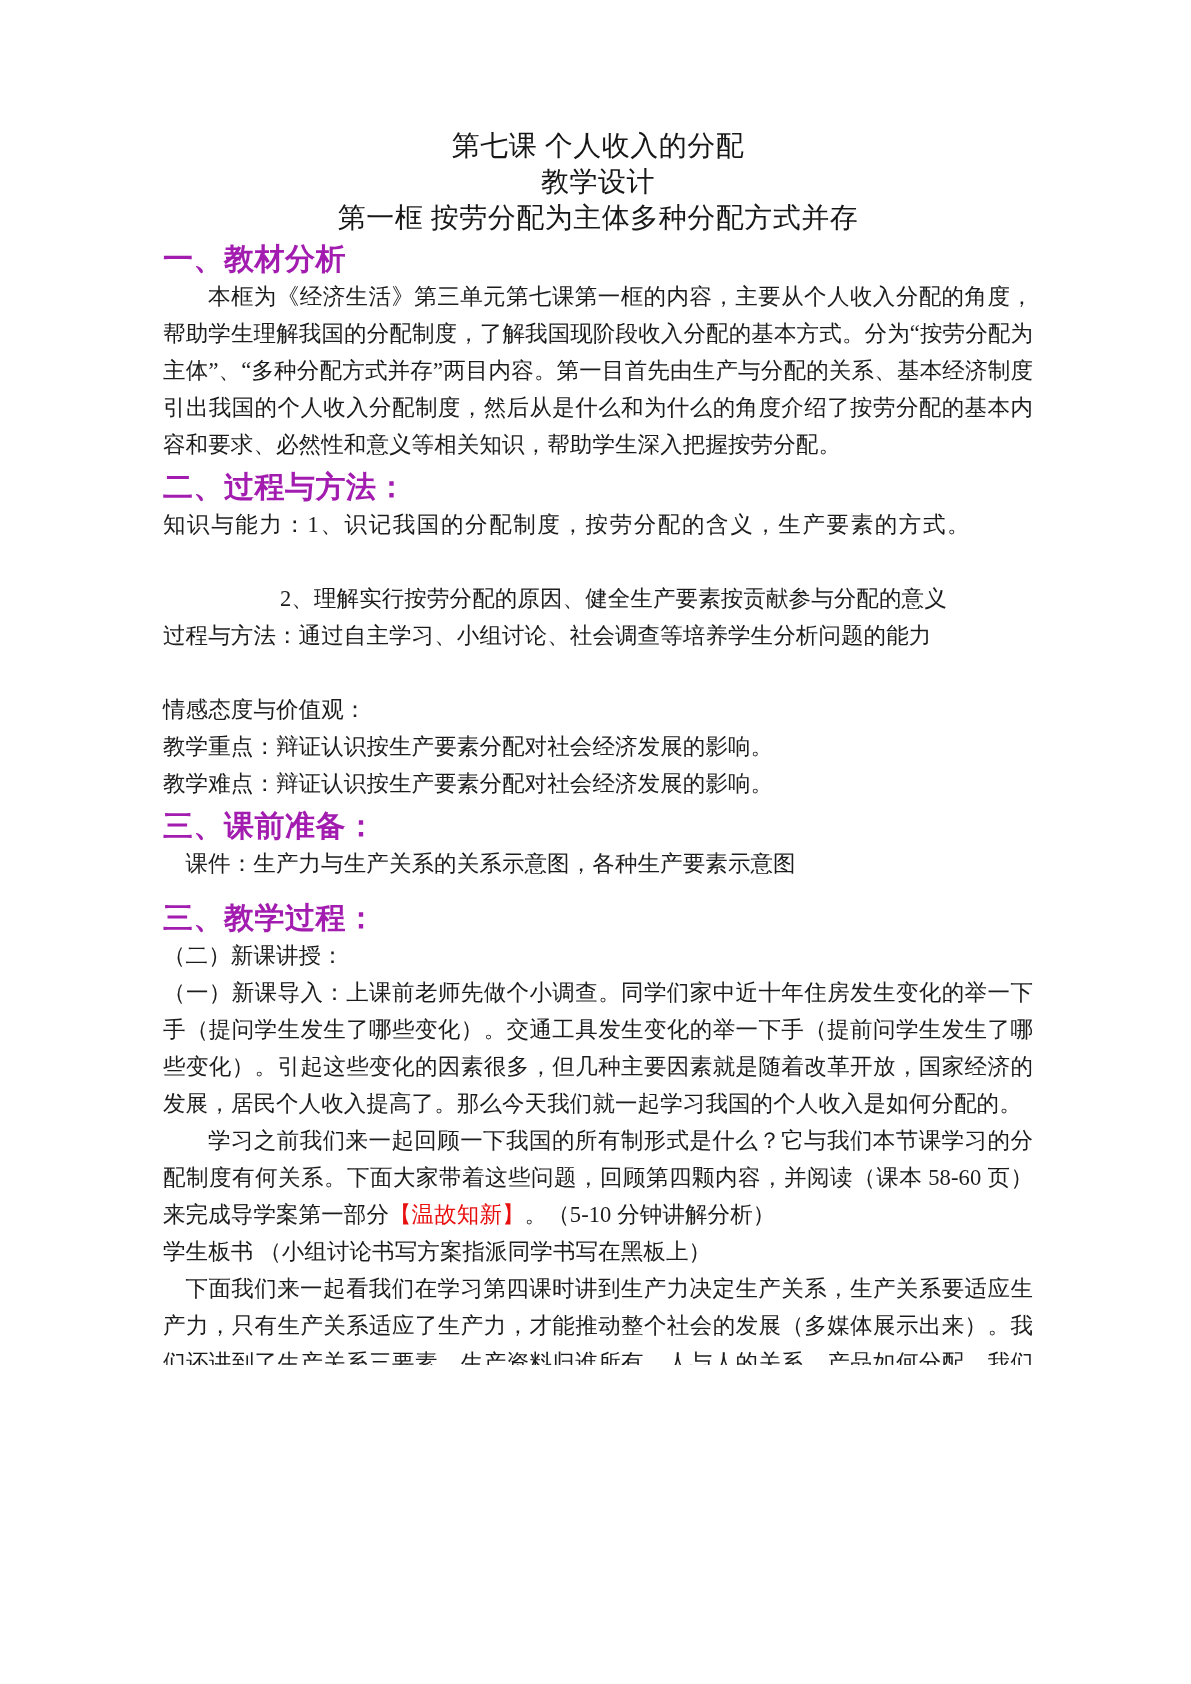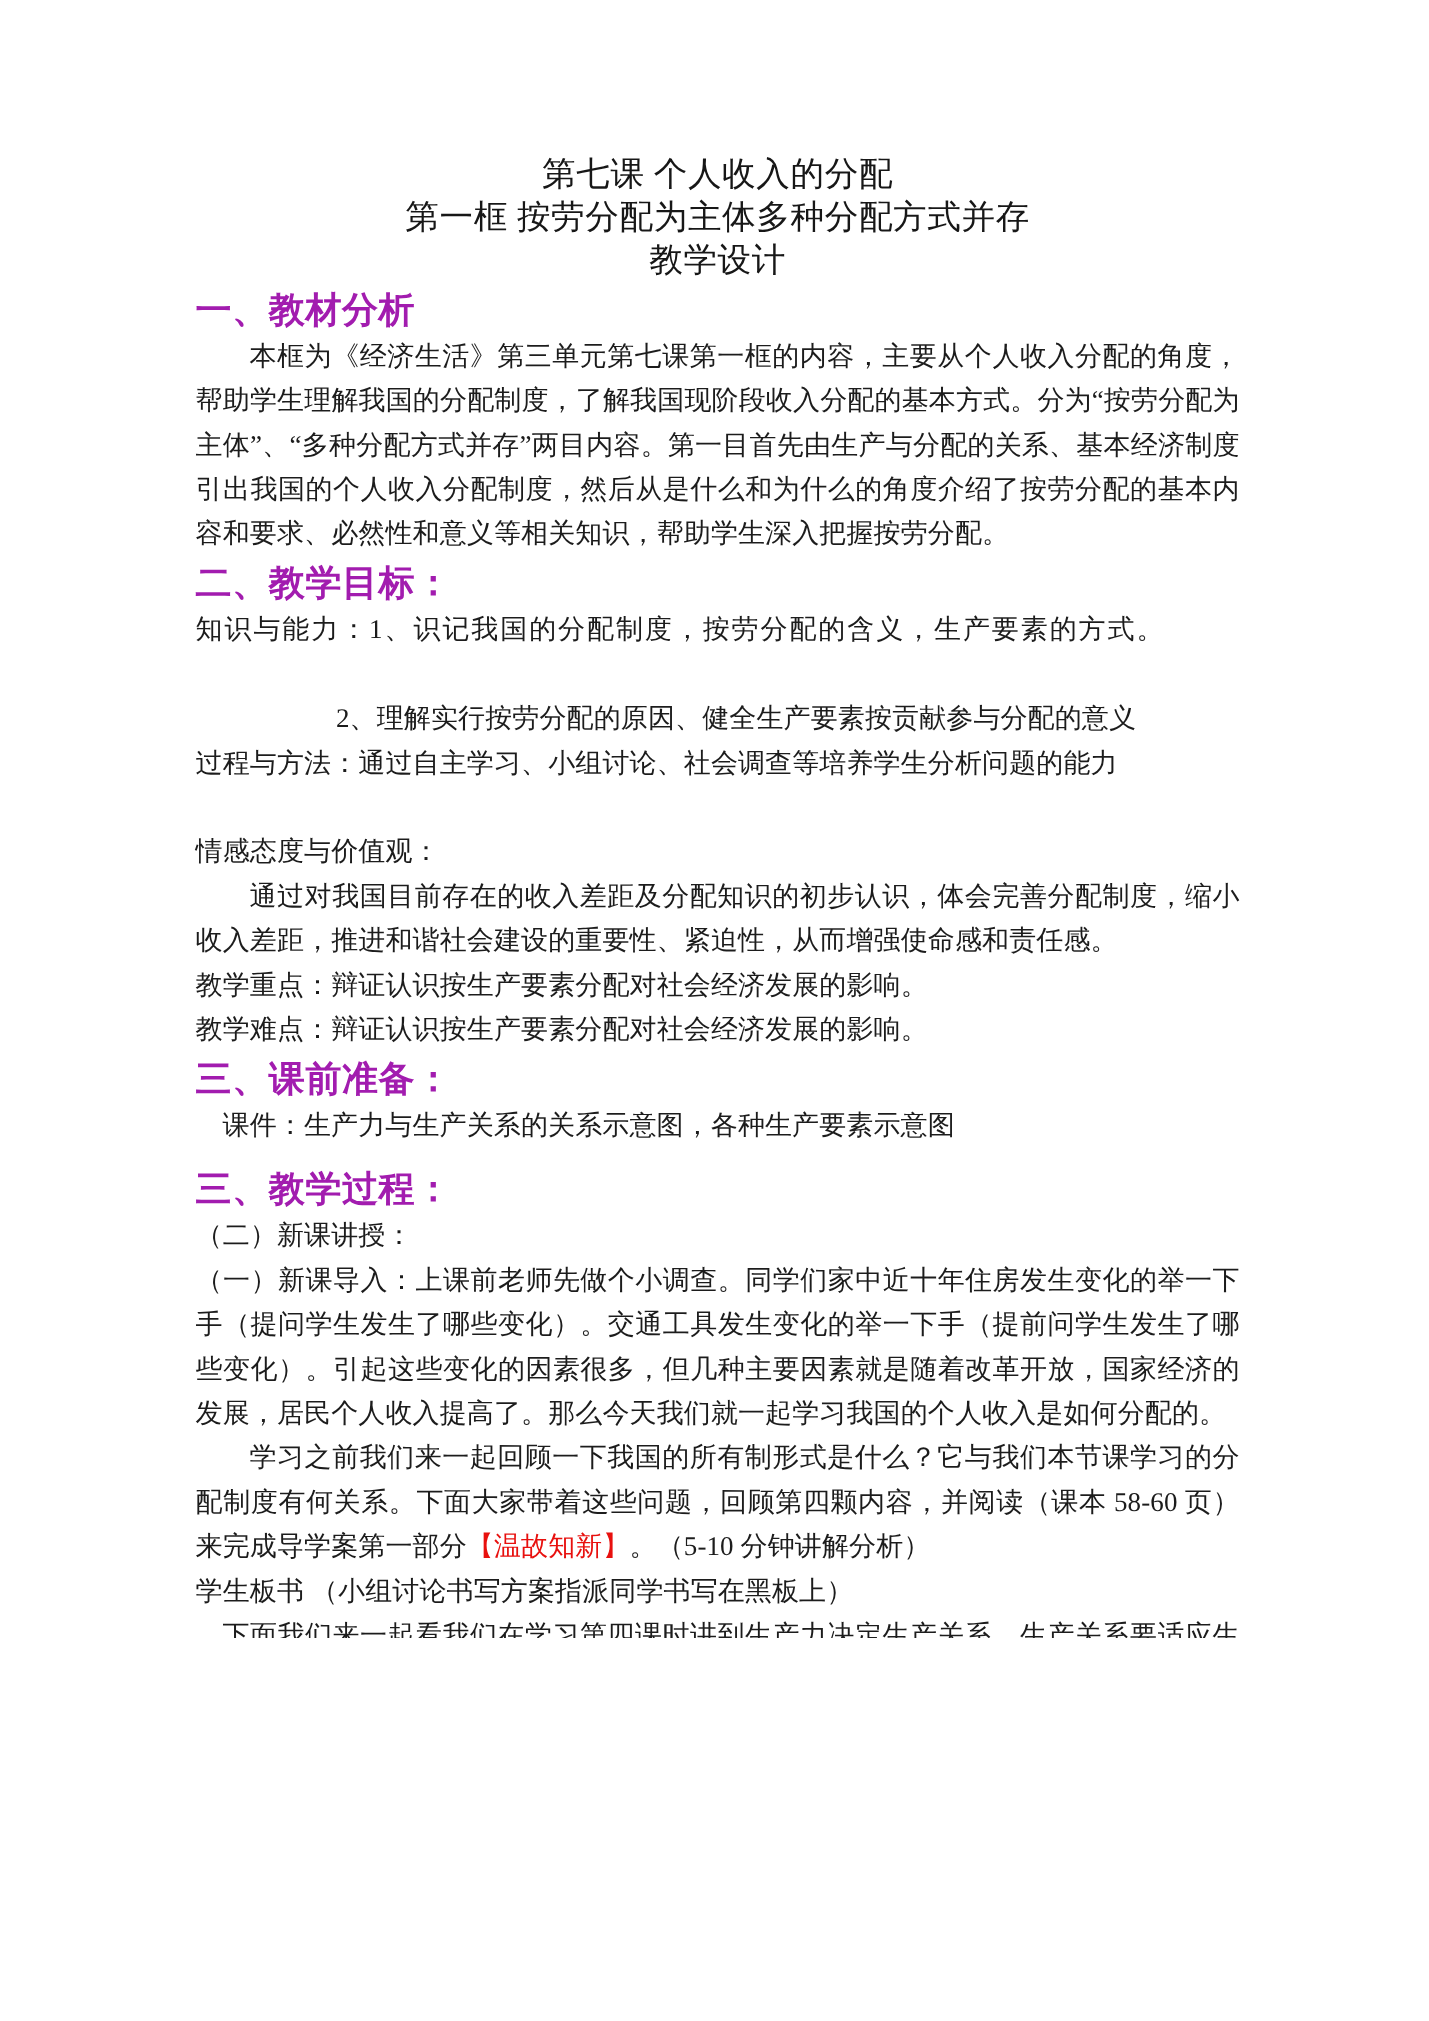--- a/index.html
+++ b/index.html
@@ -71,33 +71,32 @@
   .red { color: #e8100e; }
 </style>
 </head>
 <body>
 
 <div class="page">
   <div class="doc-body">
 
     <div class="doc-title">
       <span class="tline">第七课 个人收入的分配</span>
+      <span class="tline">教学设计</span>
       <span class="tline">第一框 按劳分配为主体多种分配方式并存</span>
-      <span class="tline">教学设计</span>
     </div>
 
     <div class="sec-head">一、教材分析</div>
     <p class="para indent2">本框为《经济生活》第三单元第七课第一框的内容，主要从个人收入分配的角度，帮助学生理解我国的分配制度，了解我国现阶段收入分配的基本方式。分为“按劳分配为主体”、“多种分配方式并存”两目内容。第一目首先由生产与分配的关系、基本经济制度引出我国的个人收入分配制度，然后从是什么和为什么的角度介绍了按劳分配的基本内容和要求、必然性和意义等相关知识，帮助学生深入把握按劳分配。</p>
 
-    <div class="sec-head">二、教学目标：</div>
+    <div class="sec-head">二、过程与方法：</div>
     <p class="para loose">知识与能力：1、识记我国的分配制度，按劳分配的含义，生产要素的方式。</p>
     <p class="para center-ish gap-above">2、理解实行按劳分配的原因、健全生产要素按贡献参与分配的意义</p>
     <p class="para">过程与方法：通过自主学习、小组讨论、社会调查等培养学生分析问题的能力</p>
     <p class="para gap-above">情感态度与价值观：</p>
-    <p class="para indent2">通过对我国目前存在的收入差距及分配知识的初步认识，体会完善分配制度，缩小收入差距，推进和谐社会建设的重要性、紧迫性，从而增强使命感和责任感。</p>
     <p class="para">教学重点：辩证认识按生产要素分配对社会经济发展的影响。</p>
     <p class="para">教学难点：辩证认识按生产要素分配对社会经济发展的影响。</p>
 
     <div class="sec-head">三、课前准备：</div>
     <p class="para indent1">课件：生产力与生产关系的关系示意图，各种生产要素示意图</p>
 
     <div class="sec-head tight">三、教学过程：</div>
     <p class="para">（二）新课讲授：</p>
     <p class="para">（一）新课导入：上课前老师先做个小调查。同学们家中近十年住房发生变化的举一下手（提问学生发生了哪些变化）。交通工具发生变化的举一下手（提前问学生发生了哪些变化）。引起这些变化的因素很多，但几种主要因素就是随着改革开放，国家经济的发展，居民个人收入提高了。那么今天我们就一起学习我国的个人收入是如何分配的。</p>
     <p class="para indent2">

